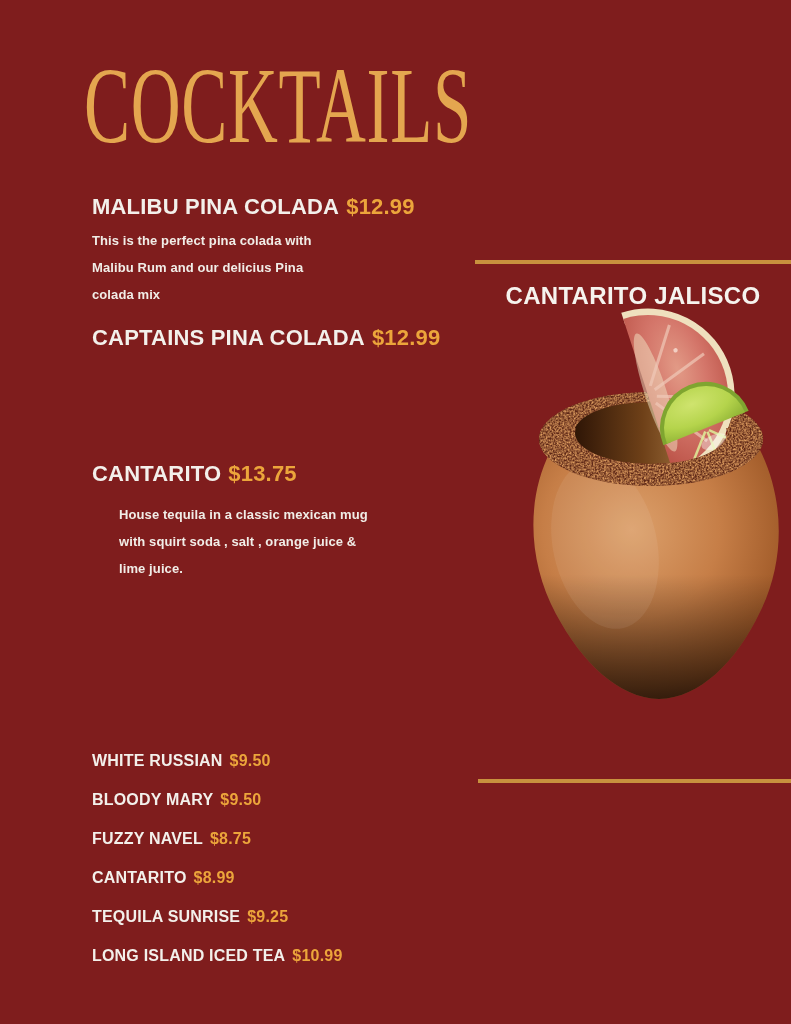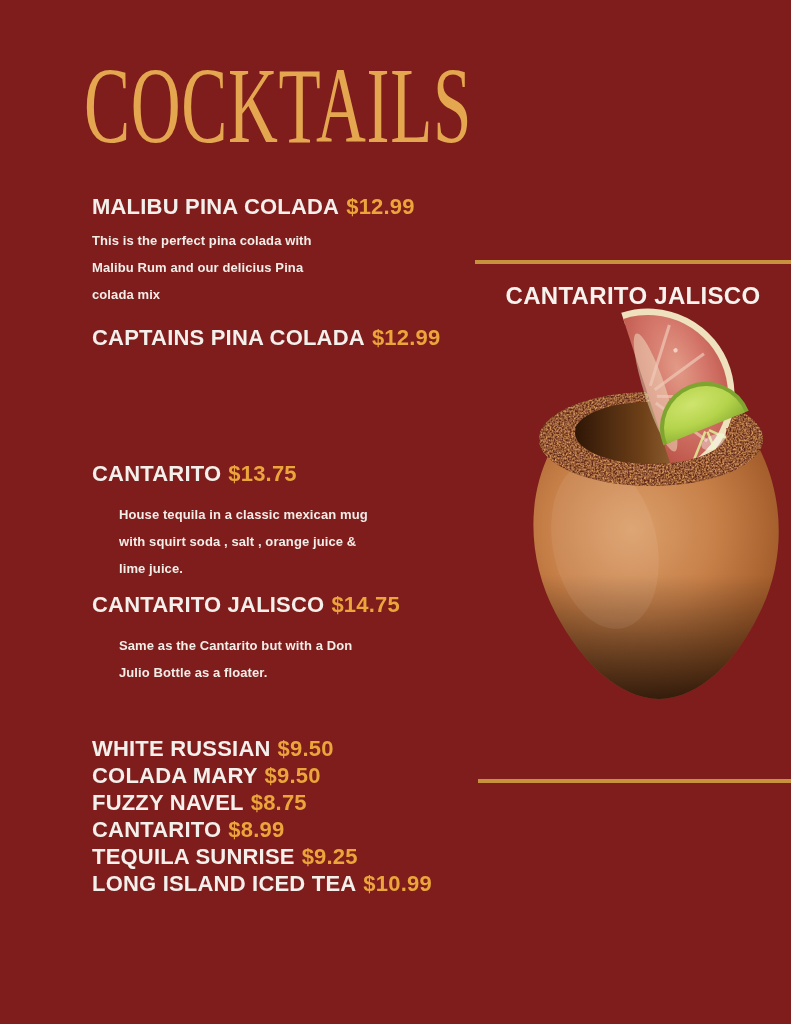--- a/index.html
+++ b/index.html
@@ -35,22 +35,22 @@
     color:#F1EDE7;white-space:pre-line;letter-spacing:0.1px;
   }
   .desc-gap{margin-top:15px;margin-left:27px;}
   #item-0{top:195px;}
   #item-1{top:326px;}
   #item-2{top:462px;}
   #item-3{top:593px;}
   
   .simple-list{position:absolute;left:92px;top:735px;width:440px;}
   .list-row{
-    font-weight:700;font-size:22px;line-height:27px;
-    color:#F3F0EB;white-space:nowrap;letter-spacing:0.2px;
+    font-weight:700;font-size:16px;line-height:27px;
+    color:#F3F0EB;white-space:nowrap;letter-spacing:0.2px;margin-top:12px;
   }
   .list-row .price{color:#ECA53B;margin-left:7px;}
   
   .divider{position:absolute;height:4px;background:#C8913E;}
   .divider-top{left:475px;top:260px;width:316px;}
   .divider-bottom{left:478px;top:779px;width:313px;}
   .caption{
     position:absolute;left:475px;top:282px;width:316px;
     text-align:center;
     font-weight:700;font-size:24px;color:#F6F3EE;
@@ -82,31 +82,24 @@
 
   <div class="item" id="item-2">
     <div class="item-head">
       <span>CANTARITO</span><span class="price">$13.75</span>
     </div>
     <div class="item-desc desc-gap">House tequila in a classic mexican mug
 with squirt soda , salt , orange juice &amp;
 lime juice.</div>
   </div>
 
-  <div class="item" id="item-3">
-    <div class="item-head">
-      <span>CANTARITO JALISCO</span><span class="price">$14.75</span>
-    </div>
-    <div class="item-desc desc-gap">Same as the Cantarito but with a Don
-Julio Bottle as a floater.</div>
-  </div>
 
   <div class="simple-list">
     <div class="list-row"><span>WHITE RUSSIAN</span><span class="price">$9.50</span></div>
-    <div class="list-row"><span>COLADA MARY</span><span class="price">$9.50</span></div>
+    <div class="list-row"><span>BLOODY MARY</span><span class="price">$9.50</span></div>
     <div class="list-row"><span>FUZZY NAVEL</span><span class="price">$8.75</span></div>
     <div class="list-row"><span>CANTARITO</span><span class="price">$8.99</span></div>
     <div class="list-row"><span>TEQUILA SUNRISE</span><span class="price">$9.25</span></div>
     <div class="list-row"><span>LONG ISLAND ICED TEA</span><span class="price">$10.99</span></div>
   </div>
 
   <div class="divider divider-top"></div>
   <div class="caption">CANTARITO JALISCO</div>
 
   <svg class="mug-svg" viewBox="0 0 321 420" xmlns="http://www.w3.org/2000/svg">

